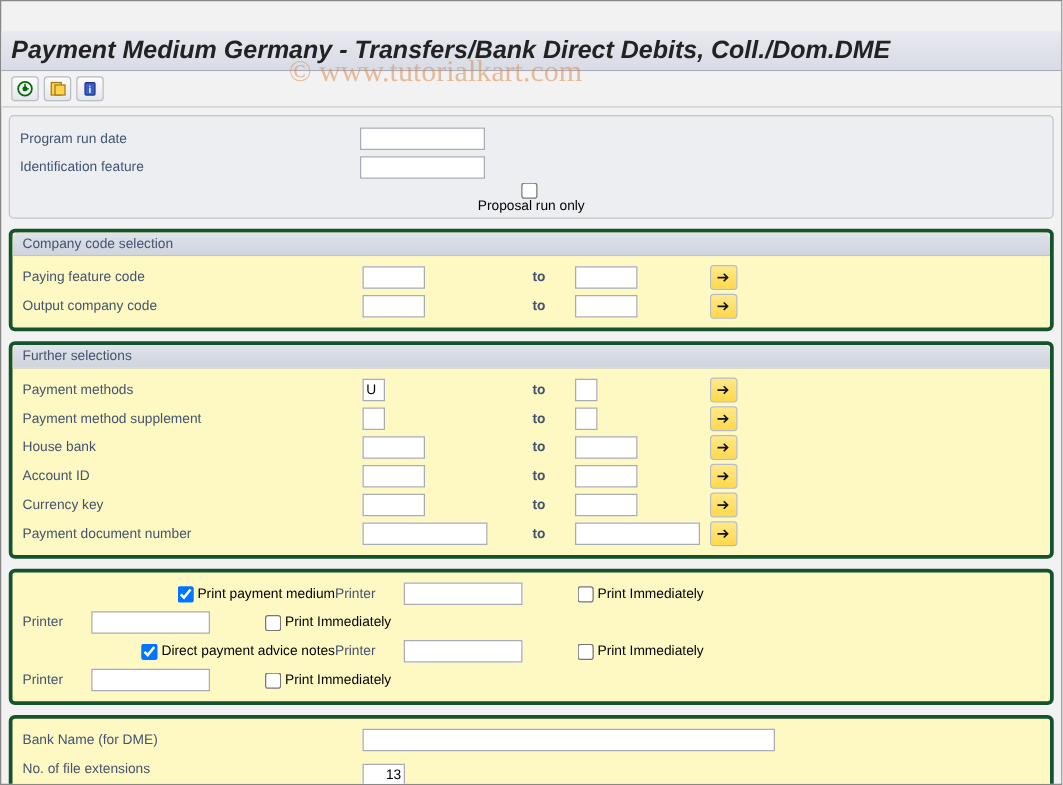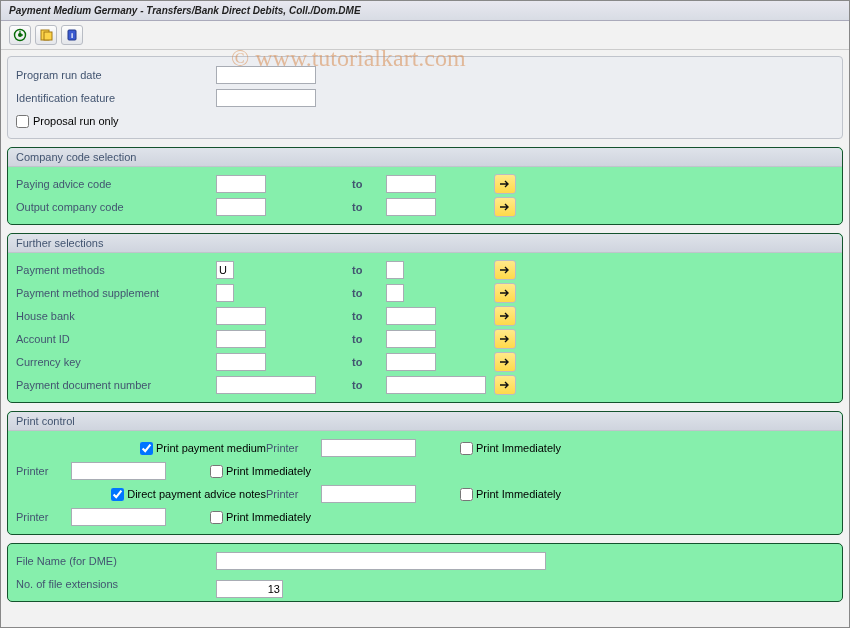--- a/index.html
+++ b/index.html
@@ -17,22 +17,23 @@
     background: #f2f2f2;
     position: relative;
     overflow: hidden;
   }
   .title-bar {
     background: linear-gradient(#e8e8f0, #d8dce4);
     border-bottom: 1px solid #aab;
     padding: 4px 8px;
     font-weight: bold;
     font-style: italic;
-    font-size: 10px;
+    font-size: 20px;
     color: #222;
+    margin-top: 24px;
   }
   .toolbar {
     padding: 4px 8px;
     display: flex;
     gap: 4px;
     align-items: center;
     border-bottom: 1px solid #ccc;
     background: #f2f2f2;
   }
   .tool-btn {
@@ -50,66 +51,67 @@
     padding: 2px 6px;
   }
   .plain-group {
     border: 1px solid #c0c4cc;
     border-radius: 4px;
     background: #eceef2;
     padding: 6px 8px;
     margin: 4px 0 8px 0;
   }
   .group {
-    border: 1px solid #14532d;
+    border: 3px solid #14532d;
     border-radius: 5px;
-    background: #86efac;
+    background: #fef9c3;
     margin: 2px 0 8px 0;
   }
   .group-title {
     background: linear-gradient(#dfe3ea, #cfd4de);
     border-bottom: 1px solid #c0c4cc;
     border-radius: 5px 5px 0 0;
     padding: 3px 8px;
     color: #425470;
     font-size: 11px;
   }
   .group-body {
     padding: 5px 8px;
   }
   .row {
     display: flex;
     align-items: center;
     height: 22px;
     margin: 1px 0;
   }
   .label {
-    width: 200px;
+    width: 272px;
     color: #425470;
   }
   .checkbox-row {
     display: flex;
     align-items: center;
     height: 22px;
+    flex-direction: column;
   }
   .checkbox-row input[type="checkbox"] {
     margin: 0 4px 0 0;
   }
   input[type="text"] {
     height: 18px;
     border: 1px solid #a8acb4;
     background: #fff;
     padding: 0 2px;
     font-size: 11px;
   }
   .w-short { width: 50px; }
   .w-tiny { width: 18px; }
   .w-med { width: 100px; }
   .w-long { width: 330px; }
-  .w-num { width: 67px; text-align: right; margin-top: 10px; }
+  .w-num { width: 34px; text-align: right; margin-top: 10px; }
   .to-label {
     width: 40px;
     padding-left: 6px;
     color: #425470;
     font-weight: bold;
   }
   .col-from { min-width: 130px; }
   .col-to   { min-width: 100px; }
   .arrow-btn {
     width: 22px;
@@ -189,21 +191,21 @@
       <div class="checkbox-row">
         <input type="checkbox" style="">
         <span>Proposal run only</span>
       </div>
     </div>
 
     <div class="group">
       <div class="group-title">Company code selection</div>
       <div class="group-body">
         <div class="row">
-          <div class="label">Paying advice code</div>
+          <div class="label">Paying feature code</div>
           <div class="col-from"><input type="text" class="w-short" value="" style=""></div>
           <div class="to-label">to</div>
           <div class="col-to"><input type="text" class="w-short" value="" style=""></div>
           <div class="arrow-btn">
               <svg viewBox="0 0 12 10">
                 <path d="M1 5 H8 M6 2 L9 5 L6 8" stroke="#111" stroke-width="1.4" fill="none"></path>
               </svg>
             </div>
         </div>
         <div class="row">
@@ -286,21 +288,20 @@
           <div class="arrow-btn">
               <svg viewBox="0 0 12 10">
                 <path d="M1 5 H8 M6 2 L9 5 L6 8" stroke="#111" stroke-width="1.4" fill="none"></path>
               </svg>
             </div>
         </div>
       </div>
     </div>
 
     <div class="group">
-      <div class="group-title">Print control</div>
       <div class="group-body">
         <div class="print-row">
           <div class="chk-col">
             <input type="checkbox" checked="" style="">
             <span>Print payment medium</span>
           </div>
           <span class="printer-lbl">Printer</span>
           <input type="text" class="printer-inp" value="" style="">
           <div class="imm-col">
             <input type="checkbox" style="">
@@ -334,21 +335,21 @@
             <input type="checkbox" style="">
             <span>Print Immediately</span>
           </div>
         </div>
       </div>
     </div>
 
     <div class="group">
       <div class="group-body">
         <div class="row">
-          <div class="label">File Name (for DME)</div>
+          <div class="label">Bank Name (for DME)</div>
           <input type="text" class="w-long" value="" style="">
         </div>
         <div class="row">
           <div class="label">No. of file extensions</div>
           <input type="text" class="w-num" value="13" style="">
         </div>
       </div>
     </div>
 
   </div>

